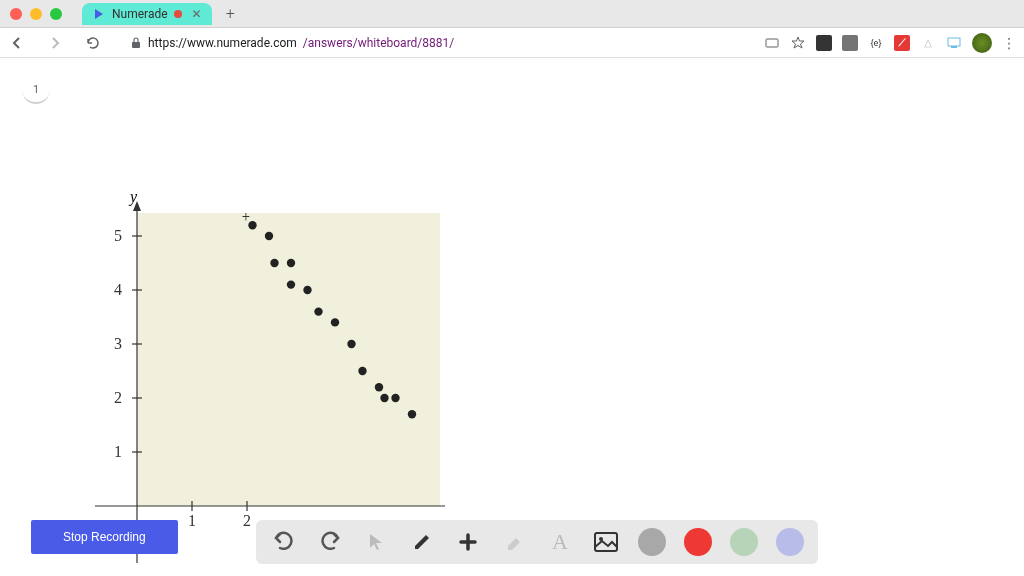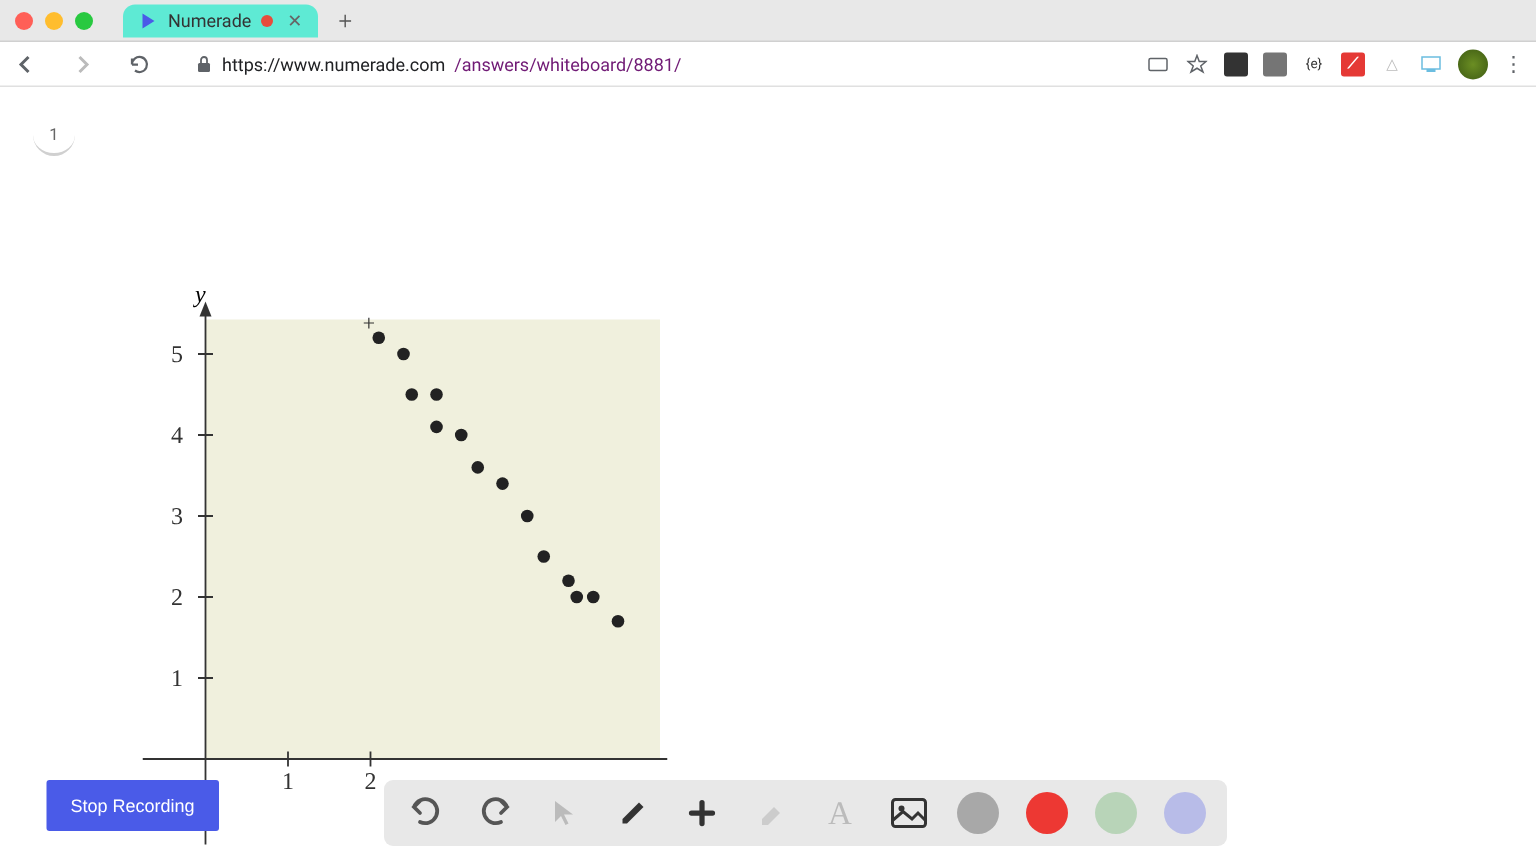--- a/index.html
+++ b/index.html
@@ -41,21 +41,21 @@
     
     
     .chart-container { position: absolute; top: 135px; left: 95px; width: 350px; height: 380px; }
     .chart-bg { position: absolute; top: 20px; left: 42px; width: 303px; height: 293px; background: #f0f0dd; }
     .y-label { position: absolute; top: -5px; left: 35px; font-style: italic; font-family: Georgia, serif; font-size: 16px; }
     .chart-svg { position: absolute; top: 0; left: 0; }
     .axis-tick-label { font-family: Georgia, serif; font-size: 16px; fill: #333; }
     .cursor-cross { position: absolute; font-size: 14px; color: #333; font-weight: 300; }
     
     
-    .stop-btn { position: absolute; bottom: 22px; left: 31px; background: #4a5be8; color: #fff; padding: 10px 16px; font-size: 12px; border-radius: 2px; border: none; }
+    .stop-btn { position: absolute; bottom: 22px; left: 31px; background: #4a5be8; color: #fff; padding: 10px 32px; font-size: 12px; border-radius: 2px; border: none; }
     
     
     .toolbar { position: absolute; bottom: 12px; left: 256px; display: flex; gap: 18px; align-items: center; background: #e8e8e8; border-radius: 6px; padding: 8px 14px; }
     .tool { width: 28px; height: 28px; display: flex; align-items: center; justify-content: center; color: #555; }
     .tool.disabled { color: #bbb; }
     .color-swatch { width: 28px; height: 28px; border-radius: 50%; }
     .sw-grey { background: #a8a8a8; }
     .sw-red { background: #ed3833; }
     .sw-green { background: #b8d4b8; }
     .sw-blue { background: #b8bce8; }

